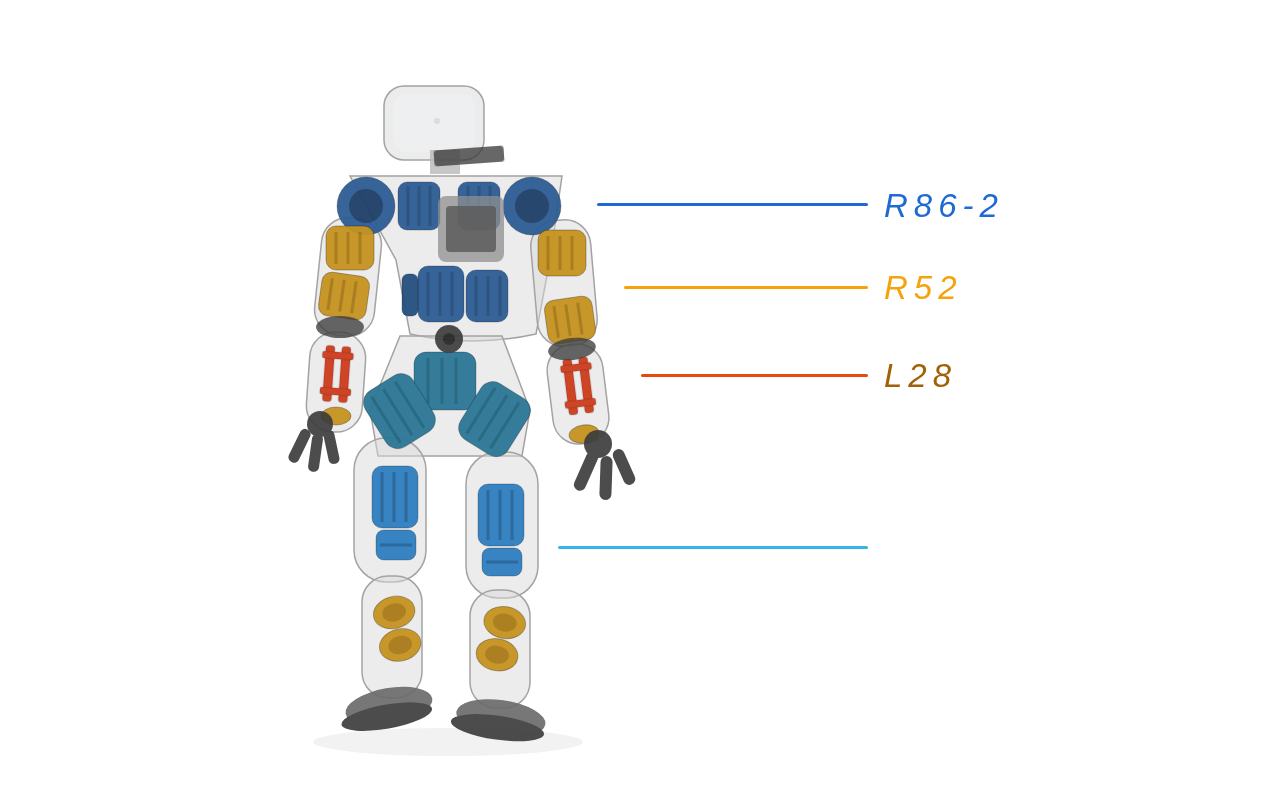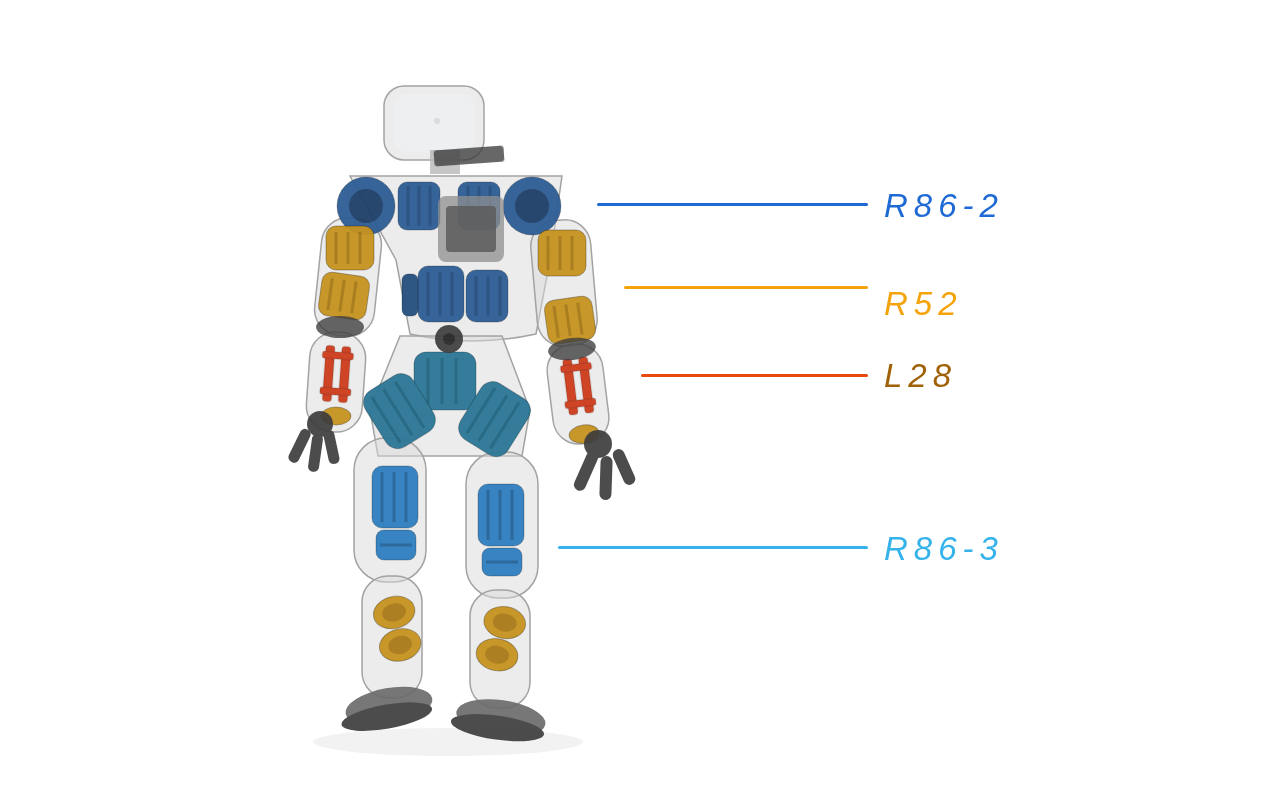--- a/index.html
+++ b/index.html
@@ -29,21 +29,21 @@
     line-height: 40px;
     font-size: 33px;
     font-style: italic;
     font-weight: 400;
     letter-spacing: 6px;
     white-space: nowrap;
   }
   .line-r86-2 { left: 597px; top: 203px; width: 271px; }
   .label-r86-2 { top: 186px; }
   .line-r52   { left: 624px; top: 286px; width: 244px; }
-  .label-r52  { top: 284px; }
+  .label-r52  { top: 268px; }
   .line-l28   { left: 641px; top: 374px; width: 227px; }
   .label-l28  { top: 356px; }
   .line-r86-3 { left: 558px; top: 546px; width: 310px; }
   .label-r86-3 { top: 529px; }
 </style>
 </head>
 <body>
 
 <div class="stage">
 
@@ -189,15 +189,14 @@
   <div class="callout-line line-r86-2" style="background: rgb(30, 106, 212);"></div>
   <div class="callout-label label-r86-2" style="color: rgb(30, 106, 212);">R86-2</div>
 
   <div class="callout-line line-r52" style="background: rgb(245, 163, 10);"></div>
   <div class="callout-label label-r52" style="color: rgb(245, 163, 10);">R52</div>
 
   <div class="callout-line line-l28" style="background: rgb(232, 73, 14);"></div>
   <div class="callout-label label-l28" style="color: #a16207;">L28</div>
 
   <div class="callout-line line-r86-3" style="background: rgb(53, 179, 234);"></div>
-  <div class="callout-label label-r86-3" style="color: rgb(53, 179, 234);">R86-3</div>
 
 </div>
 
 </body></html>

